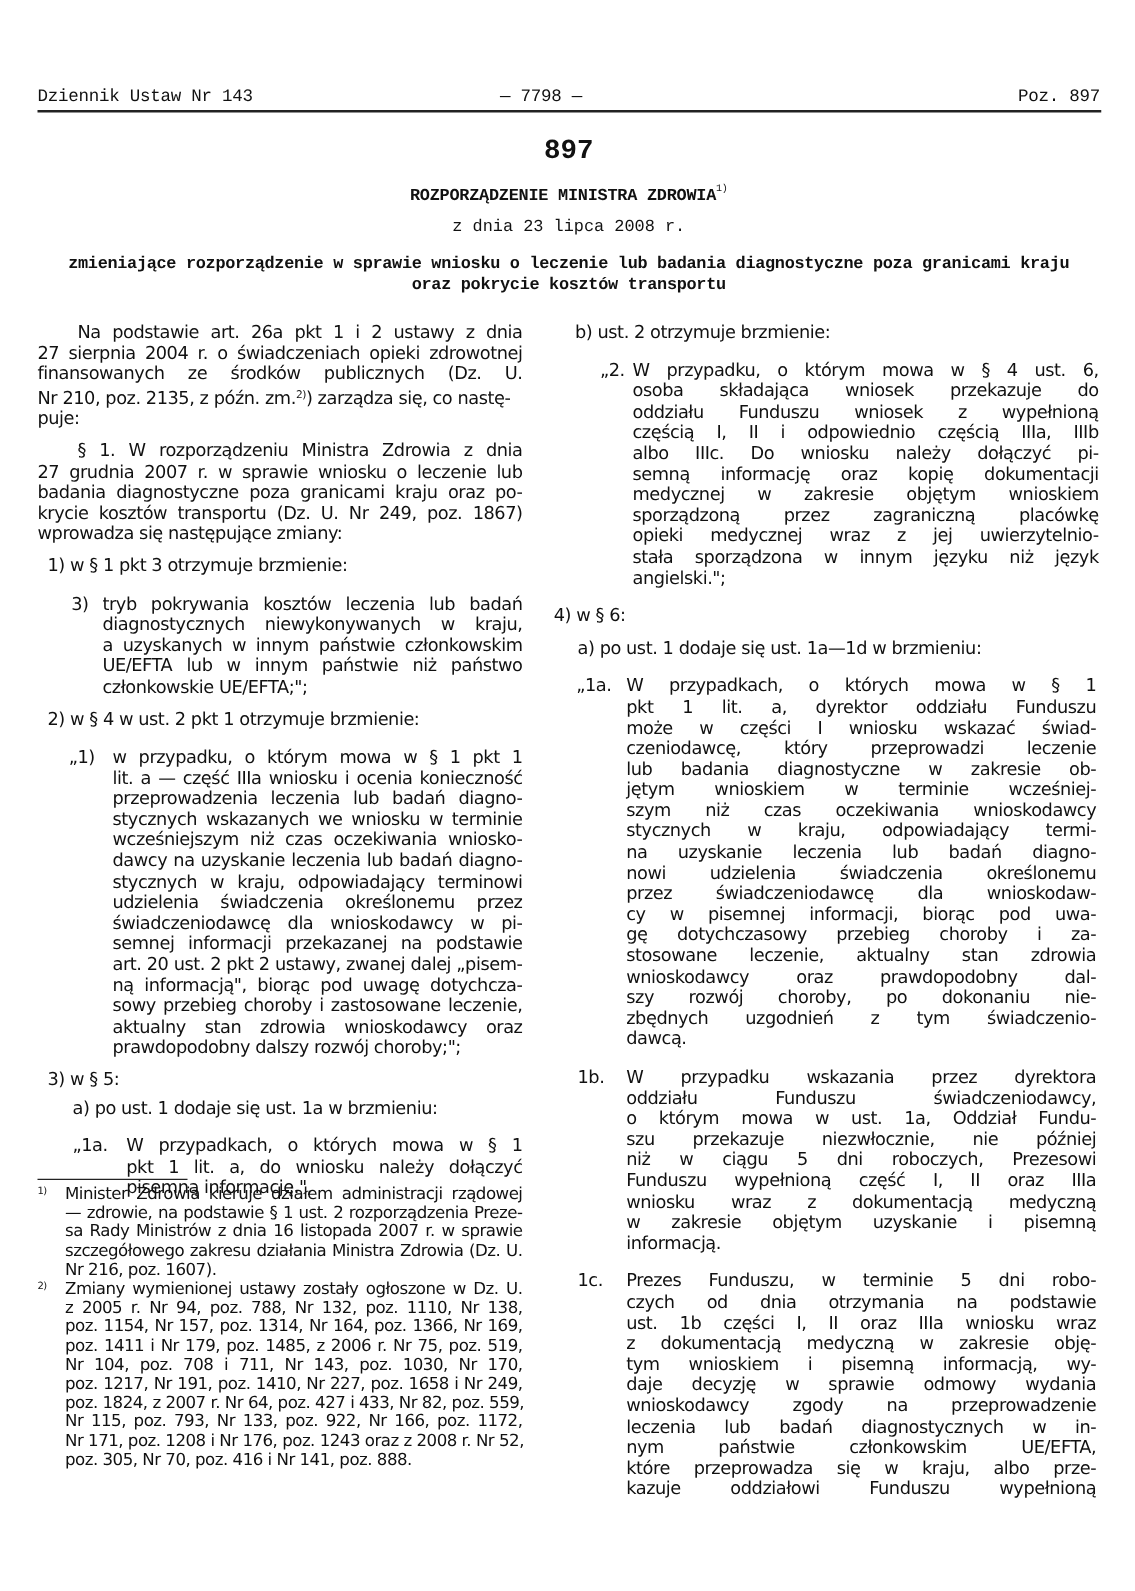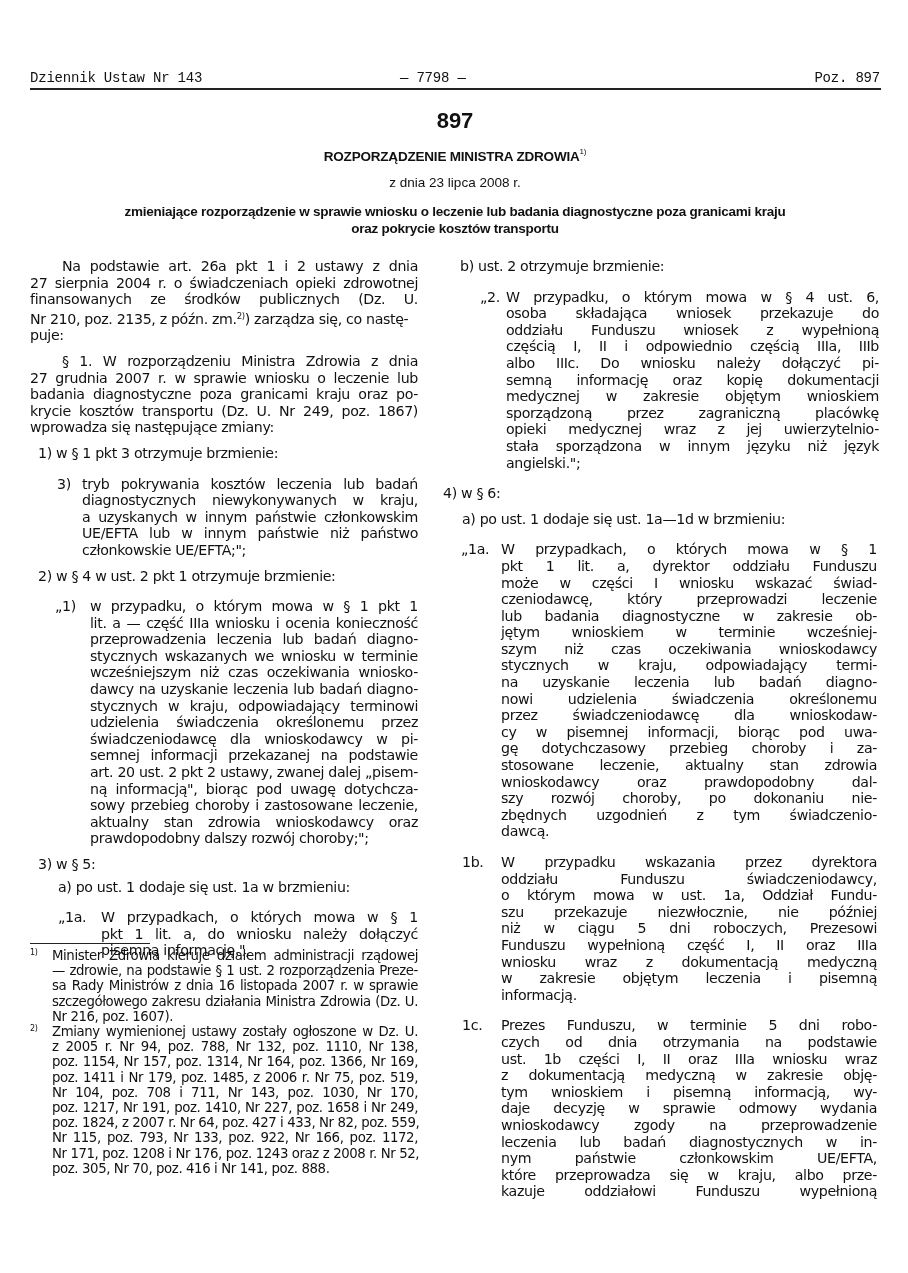--- a/index.html
+++ b/index.html
@@ -7,21 +7,21 @@
   .page { position: absolute; left: 0; top: 0; width: 908px; height: 1273px; }
 
   .running-head { position: absolute; left: 30px; top: 70px; width: 850px; height: 20px;
     font-family: Liberation Mono, monospace; font-size: 14px; letter-spacing: -0.2px; }
   .running-head .left { position: absolute; left: 0; top: 0; }
   .running-head .center { position: absolute; left: 370px; top: 0; }
   .running-head .right { position: absolute; right: 0; top: 0; }
   .head-rule { position: absolute; left: 30px; top: 88px; width: 851px; height: 0; border-top: 2px solid #222; }
 
   .title-block { position: absolute; left: 30px; width: 850px; text-align: center;
-    font-family: Liberation Sans, sans-serif; }
+    font-family: Liberation Mono, monospace; }
   .num { top: 108px; font-size: 22px; font-weight: bold; }
   .act-title { top: 147px; font-size: 13.5px; font-weight: bold; letter-spacing: -0.2px; }
   .act-title sup { font-size: 8px; font-weight: normal; vertical-align: 7px; }
   .act-date { top: 175px; font-size: 13.5px; }
   .act-subject { top: 203px; font-size: 13.5px; font-weight: bold; line-height: 17px; letter-spacing: -0.25px; }
 
   .col { position: absolute; font-family: "DejaVu Sans", sans-serif; font-size: 14.2px;
     line-height: 16.6px; letter-spacing: -0.35px; }
   .col-left { left: 30px; top: 258px; width: 388px; }
   .col-right { left: 458px; top: 258px; width: 425px; }
@@ -213,21 +213,21 @@
     <div class="item" style="padding-left:43px; width:376px">
       <span class="lbl" style="left:4px">1b.</span>
       <div class="txt">
         <span class="line">W przypadku wskazania przez dyrektora</span>
         <span class="line">oddziału Funduszu świadczeniodawcy,</span>
         <span class="line">o którym mowa w ust. 1a, Oddział Fundu-</span>
         <span class="line">szu przekazuje niezwłocznie, nie później</span>
         <span class="line">niż w ciągu 5 dni roboczych, Prezesowi</span>
         <span class="line">Funduszu wypełnioną część I, II oraz IIIa</span>
         <span class="line">wniosku wraz z dokumentacją medyczną</span>
-        <span class="line">w zakresie objętym leczenia i pisemną</span>
+        <span class="line">w zakresie objętym uzyskanie i pisemną</span>
         <span class="plain">informacją.</span>
       </div>
     </div>
 
     <div class="item" style="padding-left:43px; width:376px">
       <span class="lbl" style="left:4px">1c.</span>
       <div class="txt">
         <span class="line">Prezes Funduszu, w terminie 5 dni robo-</span>
         <span class="line">czych od dnia otrzymania na podstawie</span>
         <span class="line">ust. 1b części I, II oraz IIIa wniosku wraz</span>

